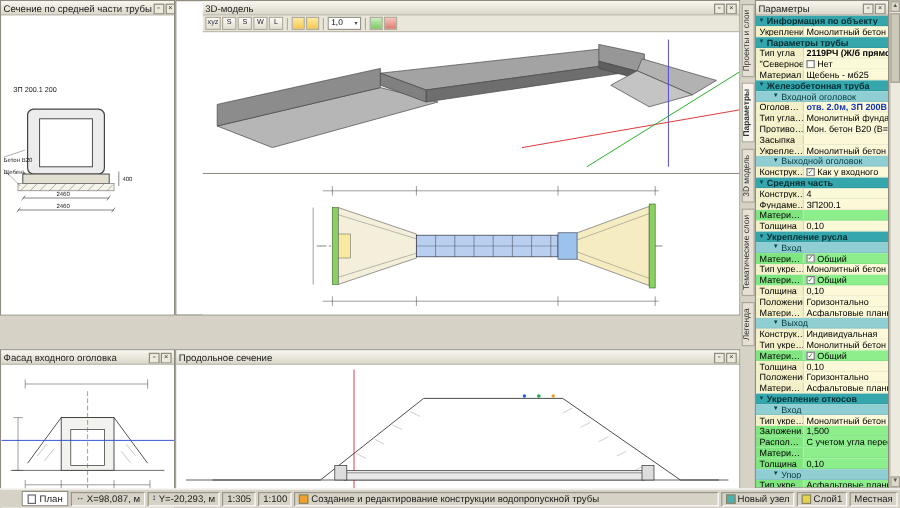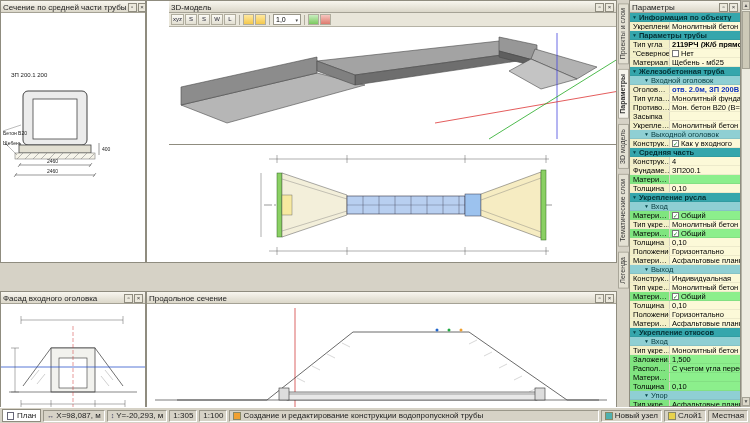--- a/index.html
+++ b/index.html
@@ -60,21 +60,21 @@
   .sarrow { height:9px; flex:none; background:#dcd8ca; border:1px solid #a5a295; font-size:5px; line-height:7px; text-align:center; color:#555; }
   .sthumb { height:58px; margin:1px 0; background:#cdc9b8; border:1px solid #a5a295; }
   .strack { flex:1; }
 
   
   .statusbar { position:absolute; left:0; top:407px; width:750px; height:16px; background:#d6d2c6; border-top:1px solid #fff;
                display:flex; align-items:center; gap:2px; padding:0 2px; font-size:8px; color:#222; }
   .seg { height:12px; border:1px solid; border-color:#9a978a #fff #fff #9a978a; padding:0 3px; display:flex; align-items:center; gap:2px;
          white-space:nowrap; overflow:hidden; }
   .seg.grow { flex:1; }
-  .plantab { height:13px; background:#fff; border:1px solid #8f8c7f; padding:0 4px; display:flex; align-items:center; gap:3px; }
+  .plantab { height:13px; background:#fff; border:1px solid #8f8c7f; padding:0 4px; display:flex; align-items:center; gap:3px;margin-left:16px; }
   .mini-ico { width:7px; height:8px; border:1px solid #667; background:#fff; flex:none; }
   .mini-sq { width:8px; height:8px; flex:none; border:1px solid #886; }
   .sq-orange { background:#f0a030; } .sq-teal { background:#4fb0ae; } .sq-yellow { background:#e8d24c; }
   .axis-glyph { font-size:7px; color:#335; }
 </style>
 </head>
 <body>
 
 <div class="app">
 

